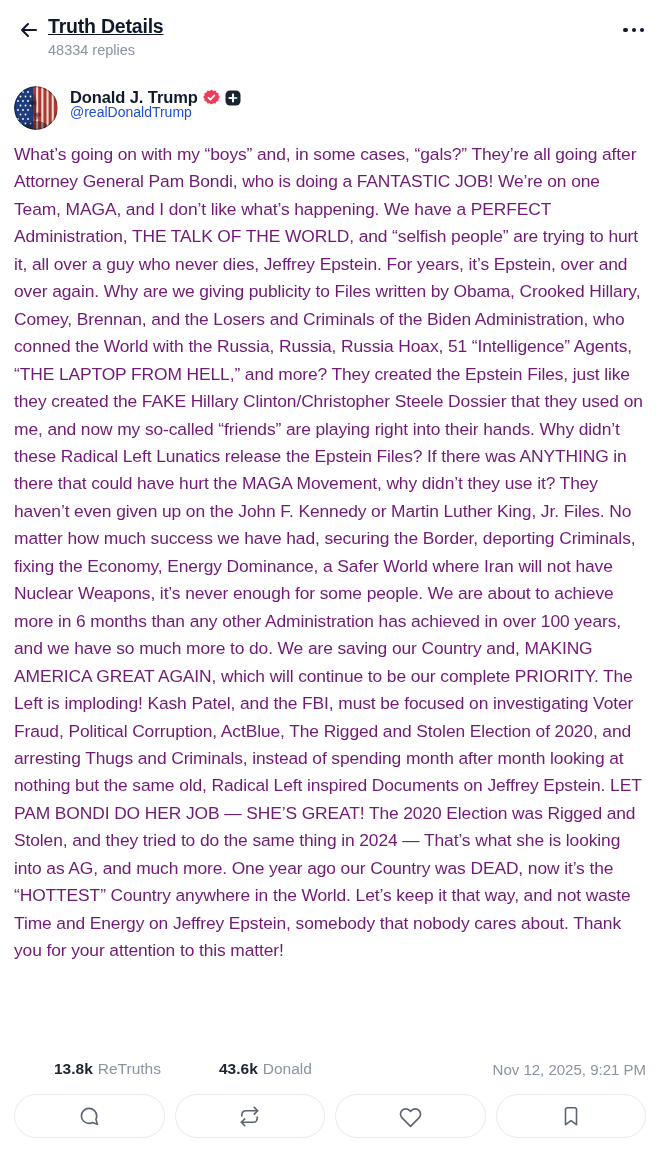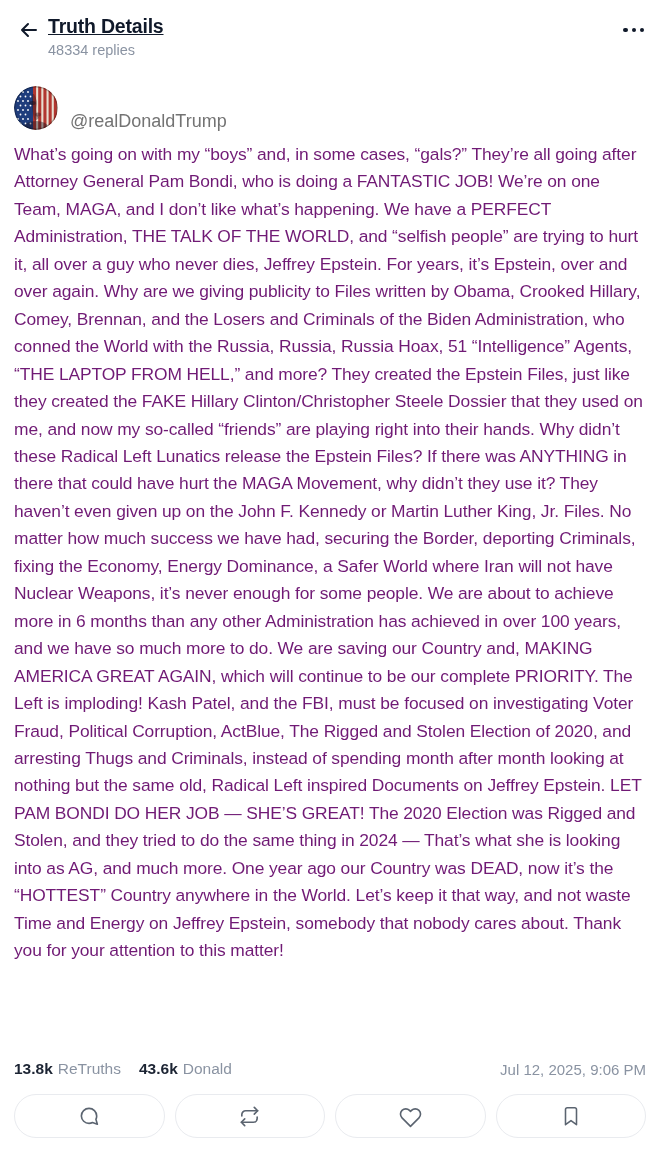--- a/index.html
+++ b/index.html
@@ -20,33 +20,33 @@
   .more-btn { position:absolute; right:16px; top:20px; width:32px; height:20px;
     display:flex; align-items:center; justify-content:flex-end; gap:4px; cursor:pointer; }
   .more-btn i { width:4.2px; height:4.2px; border-radius:50%; background:#10192a; display:block; }
 
   
   .avatar { position:absolute; left:14px; top:86px; width:44px; height:44px; border-radius:50%;
     overflow:hidden; cursor:pointer; }
   .name-row { position:absolute; left:70px; top:88px; display:flex; align-items:center; gap:5px; }
   .display-name { font-size:16.5px; font-weight:700; color:#10192a; letter-spacing:-0.1px; cursor:pointer; }
   .badge { display:inline-flex; flex:0 0 auto; }
-  .handle { position:absolute; left:70px; top:111px; font-size:18px; color:#737373; cursor:pointer; }
+  .handle { position:absolute; left:70px; top:104px; font-size:14px; color:#1d4ed8; cursor:pointer; }
 
   
   .post-body { position:absolute; left:14px; top:141px; width:633px;
     font-size:17.4px; line-height:27.45px; color:#701a75; letter-spacing:-0.1px;
     white-space:pre-wrap; word-wrap:break-word; }
 
   
   .stats { position:absolute; left:14px; right:14px; top:1058px; height:22px;
     display:flex; align-items:center; font-size:15.5px; }
   .stat-group { display:flex; align-items:center; gap:5px; cursor:pointer; }
   .stat-group + .stat-group { margin-left:18px;text-align:center; }
-  .stat-val { font-weight:700; color:#1c2433; }
+  .stat-val { font-weight:700; color:#1c2433;margin-left:40px; }
   .stat-label { color:#8a93a2; }
   .timestamp { margin-left:auto; color:#8a93a2; font-size:15px; }
 
   
   .action-bar { position:absolute; left:14px; right:14px; top:1094px; height:44px;
     display:flex; gap:10px; }
   .action-btn { flex:1 1 0; height:44px; border:1px solid #e9ebef; border-radius:22px;
     background:#fff; display:flex; align-items:center; justify-content:center; cursor:pointer; }
   .action-btn svg { stroke:#5b6470; }
   .icon-stroke { fill:none; stroke-linecap:round; stroke-linejoin:round; }
@@ -110,34 +110,51 @@
             <circle cx="16.5" cy="37.5" r="0.9"></circle>
         </g>
         <path d="M20 8 q4 7 2.5 13 q-1 6 2.5 11 l-4 3 q-4.5-12-2.5-27z" fill="rgba(35,22,30,0.38)"></path>
         <ellipse cx="18.5" cy="17" rx="3.2" ry="2.1" fill="rgba(20,16,30,0.5)"></ellipse>
         <ellipse cx="24" cy="28.5" rx="3" ry="2" fill="rgba(60,25,28,0.45)"></ellipse>
         <ellipse cx="22" cy="41" rx="12" ry="6" fill="rgba(25,16,28,0.42)"></ellipse>
         <circle cx="22" cy="22" r="21.4" fill="none" stroke="rgba(0,0,0,0.28)" stroke-width="1.6"></circle>
       </g>
     </svg>
   </div>
+  <div class="name-row">
+    <span class="display-name">Donald J. Trump</span>
+    <span class="badge">
+      <svg width="17" height="17" viewBox="0 0 17 17">
+        <path d="M8.5 0.6l1.8 1.3 2.2-.3 1 2 2.1.7-.1 2.2 1.5 1.6-1.5 1.6.1 2.2-2.1.7-1 2-2.2-.3-1.8 1.3-1.8-1.3-2.2.3-1-2-2.1-.7.1-2.2L.1 8.1l1.4-1.6-.1-2.2 2.1-.7 1-2 2.2.3z" fill="#f23a5b"></path>
+        <path class="icon-stroke" d="M5.4 8.7l2 2 4-4.3" stroke="#fff" stroke-width="1.7"></path>
+      </svg>
+    </span>
+    <span class="badge">
+      <svg width="16" height="16" viewBox="0 0 16 16">
+        <rect x="0.5" y="0.5" width="15" height="15" rx="4.5" fill="#1c2431"></rect>
+        <path class="icon-stroke" d="M8 4.6v6.8" stroke="#ffffff" stroke-width="2.1"></path>
+        <path class="icon-stroke" d="M4.6 8h6.8" stroke="#8ef0e0" stroke-width="2.1"></path>
+        <path class="icon-stroke" d="M4.6 8h3.4" stroke="#ffffff" stroke-width="2.1"></path>
+      </svg>
+    </span>
+  </div>
   <div class="handle">@realDonaldTrump</div>
 
   <div class="post-body">What’s going on with my “boys” and, in some cases, “gals?” They’re all going after Attorney General Pam Bondi, who is doing a FANTASTIC JOB! We’re on one Team, MAGA, and I don’t like what’s happening. We have a PERFECT Administration, THE TALK OF THE WORLD, and “selfish people” are trying to hurt it, all over a guy who never dies, Jeffrey Epstein. For years, it’s Epstein, over and over again. Why are we giving publicity to Files written by Obama, Crooked Hillary, Comey, Brennan, and the Losers and Criminals of the Biden Administration, who conned the World with the Russia, Russia, Russia Hoax, 51 “Intelligence” Agents, “THE LAPTOP FROM HELL,” and more? They created the Epstein Files, just like they created the FAKE Hillary Clinton/Christopher Steele Dossier that they used on me, and now my so-called “friends” are playing right into their hands. Why didn’t these Radical Left Lunatics release the Epstein Files? If there was ANYTHING in there that could have hurt the MAGA Movement, why didn’t they use it? They haven’t even given up on the John F. Kennedy or Martin Luther King, Jr. Files. No matter how much success we have had, securing the Border, deporting Criminals, fixing the Economy, Energy Dominance, a Safer World where Iran will not have Nuclear Weapons, it’s never enough for some people. We are about to achieve more in 6 months than any other Administration has achieved in over 100 years, and we have so much more to do. We are saving our Country and, MAKING AMERICA GREAT AGAIN, which will continue to be our complete PRIORITY. The Left is imploding! Kash Patel, and the FBI, must be focused on investigating Voter Fraud, Political Corruption, ActBlue, The Rigged and Stolen Election of 2020, and arresting Thugs and Criminals, instead of spending month after month looking at nothing but the same old, Radical Left inspired Documents on Jeffrey Epstein. LET PAM BONDI DO HER JOB — SHE’S GREAT! The 2020 Election was Rigged and Stolen, and they tried to do the same thing in 2024 — That’s what she is looking into as AG, and much more. One year ago our Country was DEAD, now it’s the “HOTTEST” Country anywhere in the World. Let’s keep it that way, and not waste Time and Energy on Jeffrey Epstein, somebody that nobody cares about. Thank you for your attention to this matter!</div>
 
   <div class="stats">
     <span class="stat-group">
       <span class="stat-val">13.8k</span>
       <span class="stat-label">ReTruths</span>
     </span>
     <span class="stat-group">
       <span class="stat-val">43.6k</span>
       <span class="stat-label">Donald</span>
     </span>
-    <span class="timestamp">Jul 12, 2025, 9:06 PM</span>
+    <span class="timestamp">Nov 12, 2025, 9:21 PM</span>
   </div>
 
   <div class="action-bar">
     <div class="action-btn">
       <svg width="23" height="23" viewBox="0 0 24 24">
         <path class="icon-stroke" stroke-width="1.7" d="M3.5 11.5a8 8 0 0 1 8-8 8 8 0 0 1 8 8c0 1.25-.29 2.44-.8 3.5l1.5 5-5.1-1.7a7.9 7.9 0 0 1-3.6.9 8 8 0 0 1-8-7.7z"></path>
       </svg>
     </div>
     <div class="action-btn">
       <svg width="23" height="23" viewBox="0 0 24 24">

